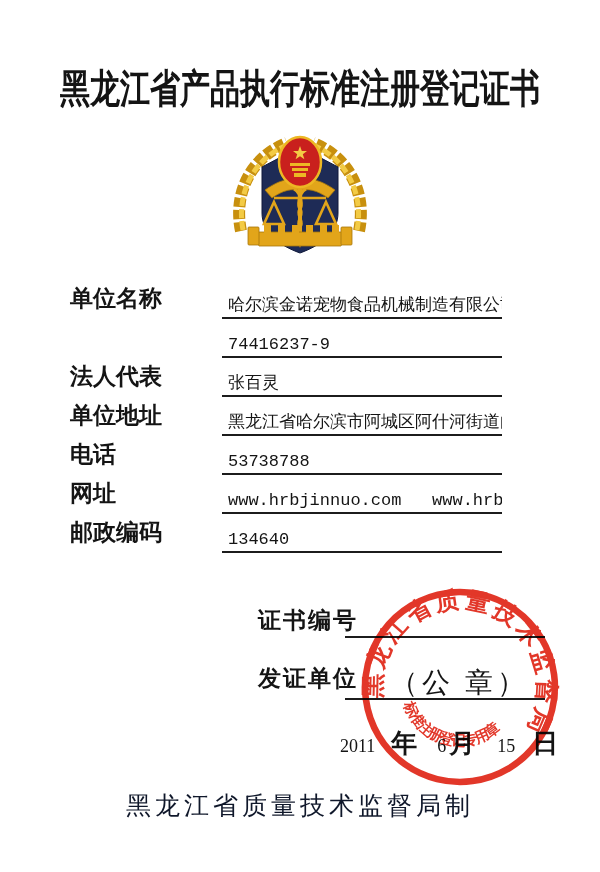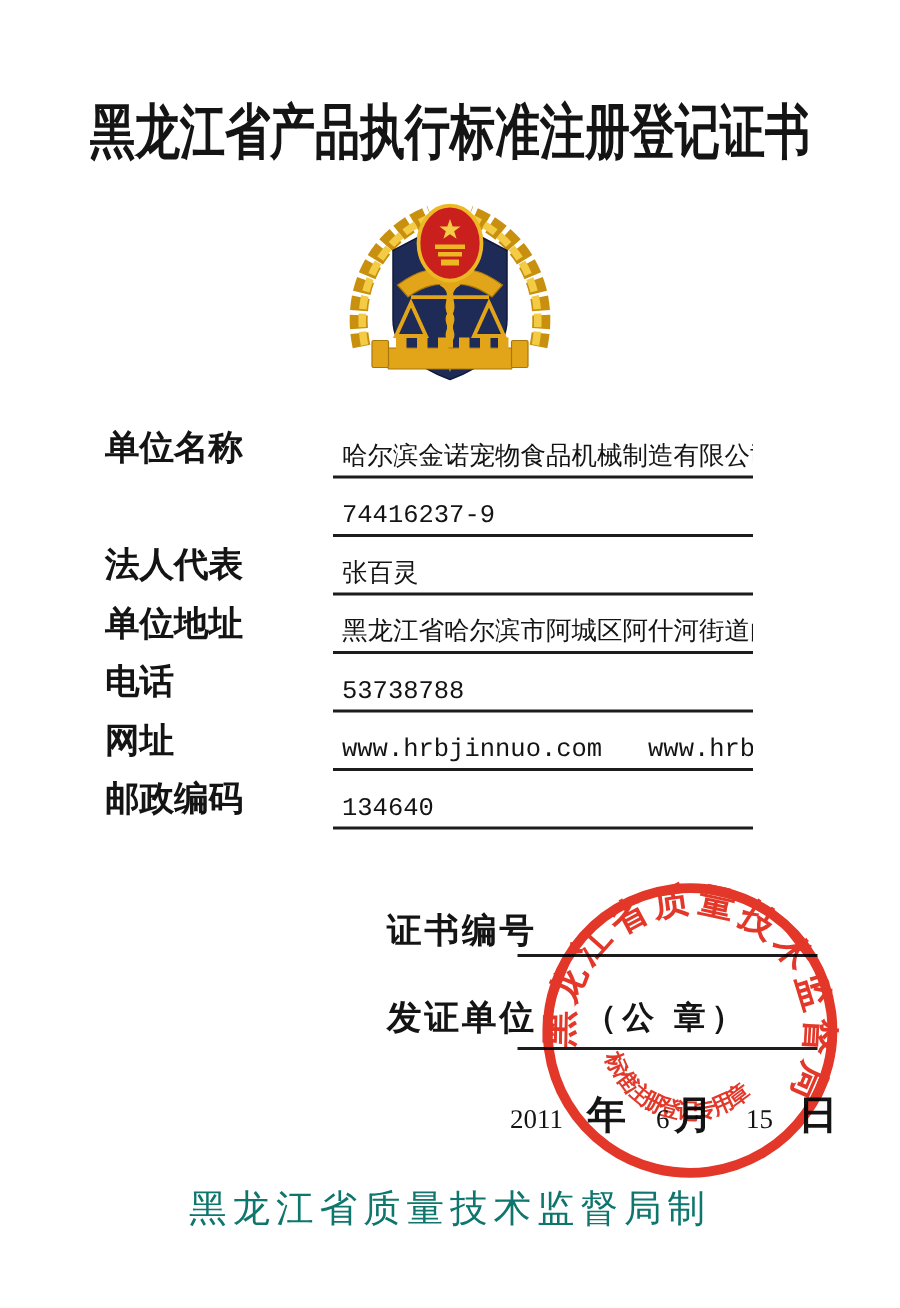--- a/index.html
+++ b/index.html
@@ -26,30 +26,30 @@
   .field-label::after{content:"";display:inline-block;width:100%;}
   .field-value{
     position:absolute;left:222px;right:98px;bottom:3px;
     border-bottom:2px solid #1c1c1c;
     font-size:17px;line-height:1.25;padding:0 2px 1px 6px;white-space:pre;
     overflow:hidden;
   }
   
   .cert-label{position:absolute;font-weight:bold;font-size:23px;letter-spacing:2px;white-space:nowrap;}
   .cert-line{position:absolute;border-bottom:2px solid #1c1c1c;height:0;}
-  .issuer-value{position:absolute;font-weight:bold;font-size:21px;letter-spacing:4px;white-space:nowrap;}
+  .issuer-value{position:absolute;font-weight:normal;font-size:28px;letter-spacing:4px;white-space:nowrap;}
   .date-line{
     position:absolute;top:726px;left:340px;width:220px;
     display:flex;align-items:baseline;white-space:nowrap;
   }
   .date-num{font-size:18px;font-family:"Liberation Serif",serif;}
   .date-unit{font-size:26px;font-weight:bold;}
   .footer{
     position:absolute;top:789px;left:0;width:100%;text-align:center;
-    font-size:25px;letter-spacing:4px;color:#0f766e;white-space:nowrap;
+    font-size:25px;letter-spacing:4px;color:#0f172a;white-space:nowrap;
   }
   
   .seal{
     position:absolute;left:356px;top:583px;width:208px;height:208px;
     mix-blend-mode:multiply;opacity:0.93;pointer-events:none;
   }
 </style>
 </head>
 <body>
 

